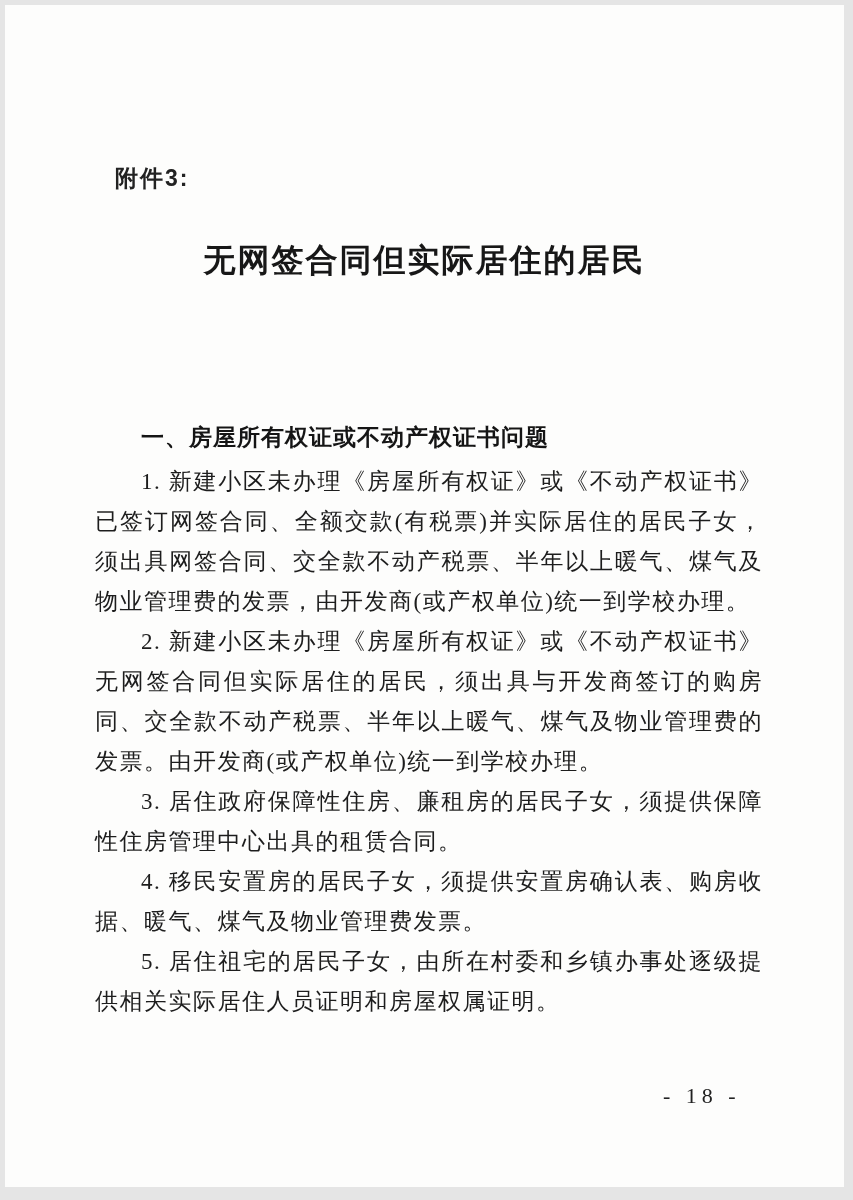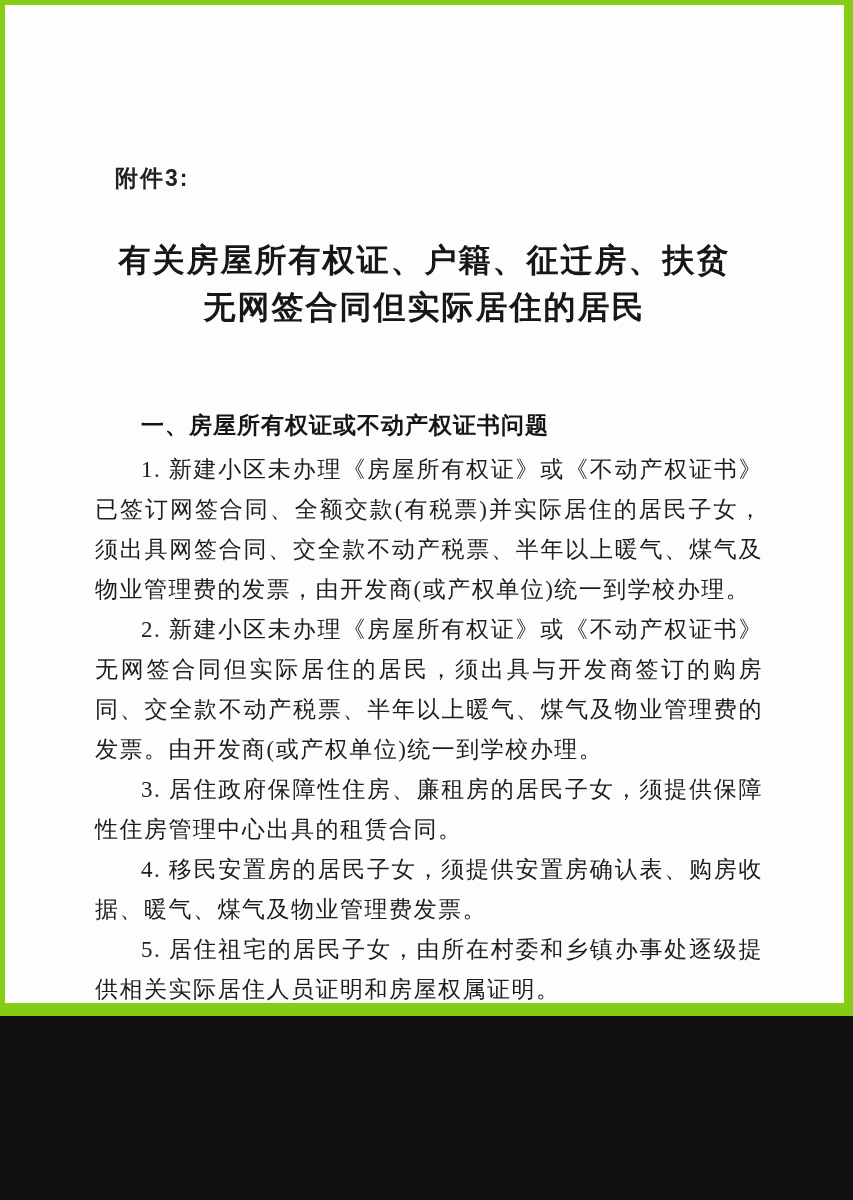--- a/index.html
+++ b/index.html
@@ -3,22 +3,22 @@
 <meta charset="utf-8">
 <style>
   html, body {
     margin: 0;
     padding: 0;
     background: #101010;
   }
   .scan {
     position: relative;
     width: 853px;
-    height: 1016px;
-    background: #84cc16; 
+    height: 1200px;
+    background: #e5e5e5; 
     overflow: hidden;
     font-family: "Liberation Serif", serif;
   }
   .page {
     position: absolute;
     top: 5px;
     left: 5px;
     right: 9px;
     bottom: 13px;
     background: #fdfdfc;
@@ -60,21 +60,21 @@
     letter-spacing: 1.5px;
     text-align: justify;
     color: #1d1d1d;
   }
   .section-heading {
     font-family: "Liberation Sans", sans-serif;
     font-weight: 700;
     font-size: 23px;
     line-height: 40px;
     text-indent: 2em;
-    margin: 0 0 5px 0;
+    margin: 12px 0 5px 0;
     letter-spacing: 1px;
     color: #151515;
   }
   .content p {
     margin: 0;
     text-indent: 2em;
   }
   .page-number {
     position: absolute;
     top: 1078px;
@@ -86,21 +86,20 @@
 </style>
 </head>
 <body>
 
 <div class="scan">
   <div class="page">
 
     <div class="attachment">附件3:</div>
 
     <h1 class="title">
-      <span class="tline">有关房屋所有权证、户籍、征迁房、扶贫</span>
       <span class="tline">无网签合同但实际居住的居民</span>
     </h1>
 
     <div class="content">
       <div class="section-heading">一、房屋所有权证或不动产权证书问题</div>
       <p>1. 新建小区未办理《房屋所有权证》或《不动产权证书》已签订网签合同、全额交款(有税票)并实际居住的居民子女，须出具网签合同、交全款不动产税票、半年以上暖气、煤气及物业管理费的发票，由开发商(或产权单位)统一到学校办理。</p>
       <p>2. 新建小区未办理《房屋所有权证》或《不动产权证书》无网签合同但实际居住的居民，须出具与开发商签订的购房同、交全款不动产税票、半年以上暖气、煤气及物业管理费的发票。由开发商(或产权单位)统一到学校办理。</p>
       <p>3. 居住政府保障性住房、廉租房的居民子女，须提供保障性住房管理中心出具的租赁合同。</p>
       <p>4. 移民安置房的居民子女，须提供安置房确认表、购房收据、暖气、煤气及物业管理费发票。</p>
       <p>5. 居住祖宅的居民子女，由所在村委和乡镇办事处逐级提供相关实际居住人员证明和房屋权属证明。</p>

